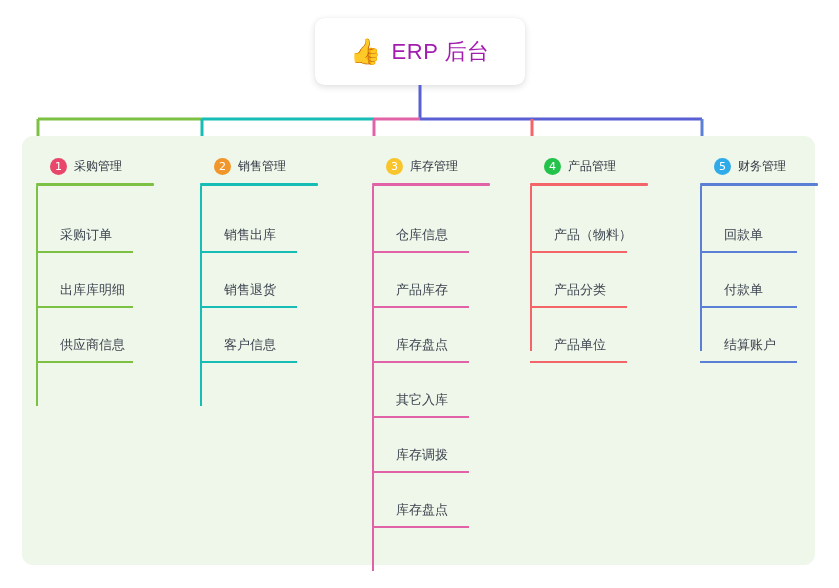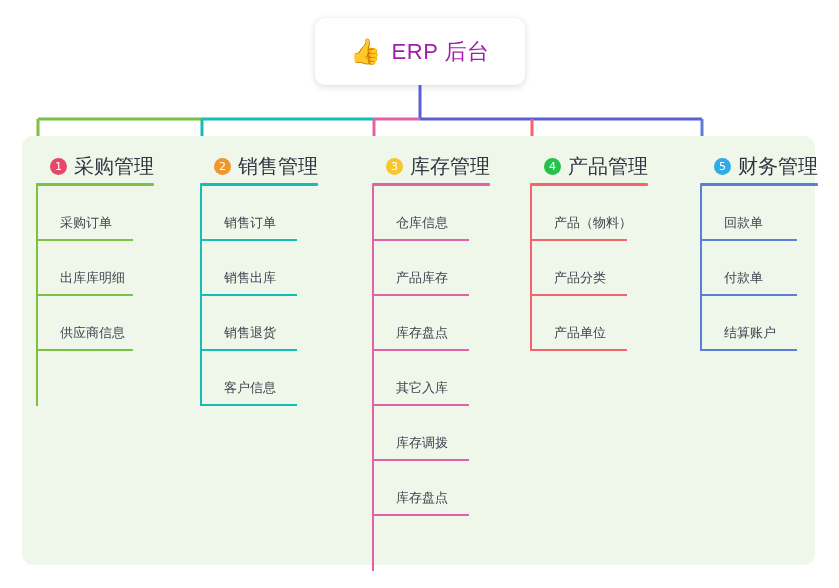--- a/index.html
+++ b/index.html
@@ -94,37 +94,37 @@
     height: 17px;
     border-radius: 50%;
     color: #ffffff;
     font-size: 11px;
     line-height: 17px;
     text-align: center;
     flex: 0 0 auto;
     font-family: "DejaVu Sans", sans-serif;
   }
   .col-title {
-    font-size: 20px;
+    font-size: 12px;
     color: #2f3542;
     white-space: nowrap;
     font-family: Liberation Serif, serif;
   }
   .head-rule {
     position: absolute;
     left: 0;
     bottom: 0;
     height: 3px;
     width: 118px;
     border-radius: 1px;
   }
 
   .leaves {
     position: relative;
-    padding-top: 0;
+    padding-top: 12px;
   }
   .spine {
     position: absolute;
     left: 0;
     top: 0;
     width: 2px;
   }
   .leaf {
     position: relative;
     height: 55px;
@@ -198,24 +198,20 @@
       </div>
       <div class="column" style="left: 200px; top: 146px;">
         <div class="col-head">
           <span class="badge" style="background: rgb(240, 150, 43);">2</span>
           <span class="col-title">销售管理</span>
           <span class="head-rule" style="background: rgb(22, 189, 180);"></span>
         </div>
         <div class="leaves">
           <span class="spine" style="background: rgb(22, 189, 180); height: 220px;"></span>
           <div class="leaf">
-            <span class="leaf-label">销售订单</span>
-            <span class="leaf-rule" style="background: rgb(22, 189, 180);"></span>
-          </div>
-          <div class="leaf">
             <span class="leaf-label">销售出库</span>
             <span class="leaf-rule" style="background: rgb(22, 189, 180);"></span>
           </div>
           <div class="leaf">
             <span class="leaf-label">销售退货</span>
             <span class="leaf-rule" style="background: rgb(22, 189, 180);"></span>
           </div>
           <div class="leaf">
             <span class="leaf-label">客户信息</span>
             <span class="leaf-rule" style="background: rgb(22, 189, 180);"></span>

